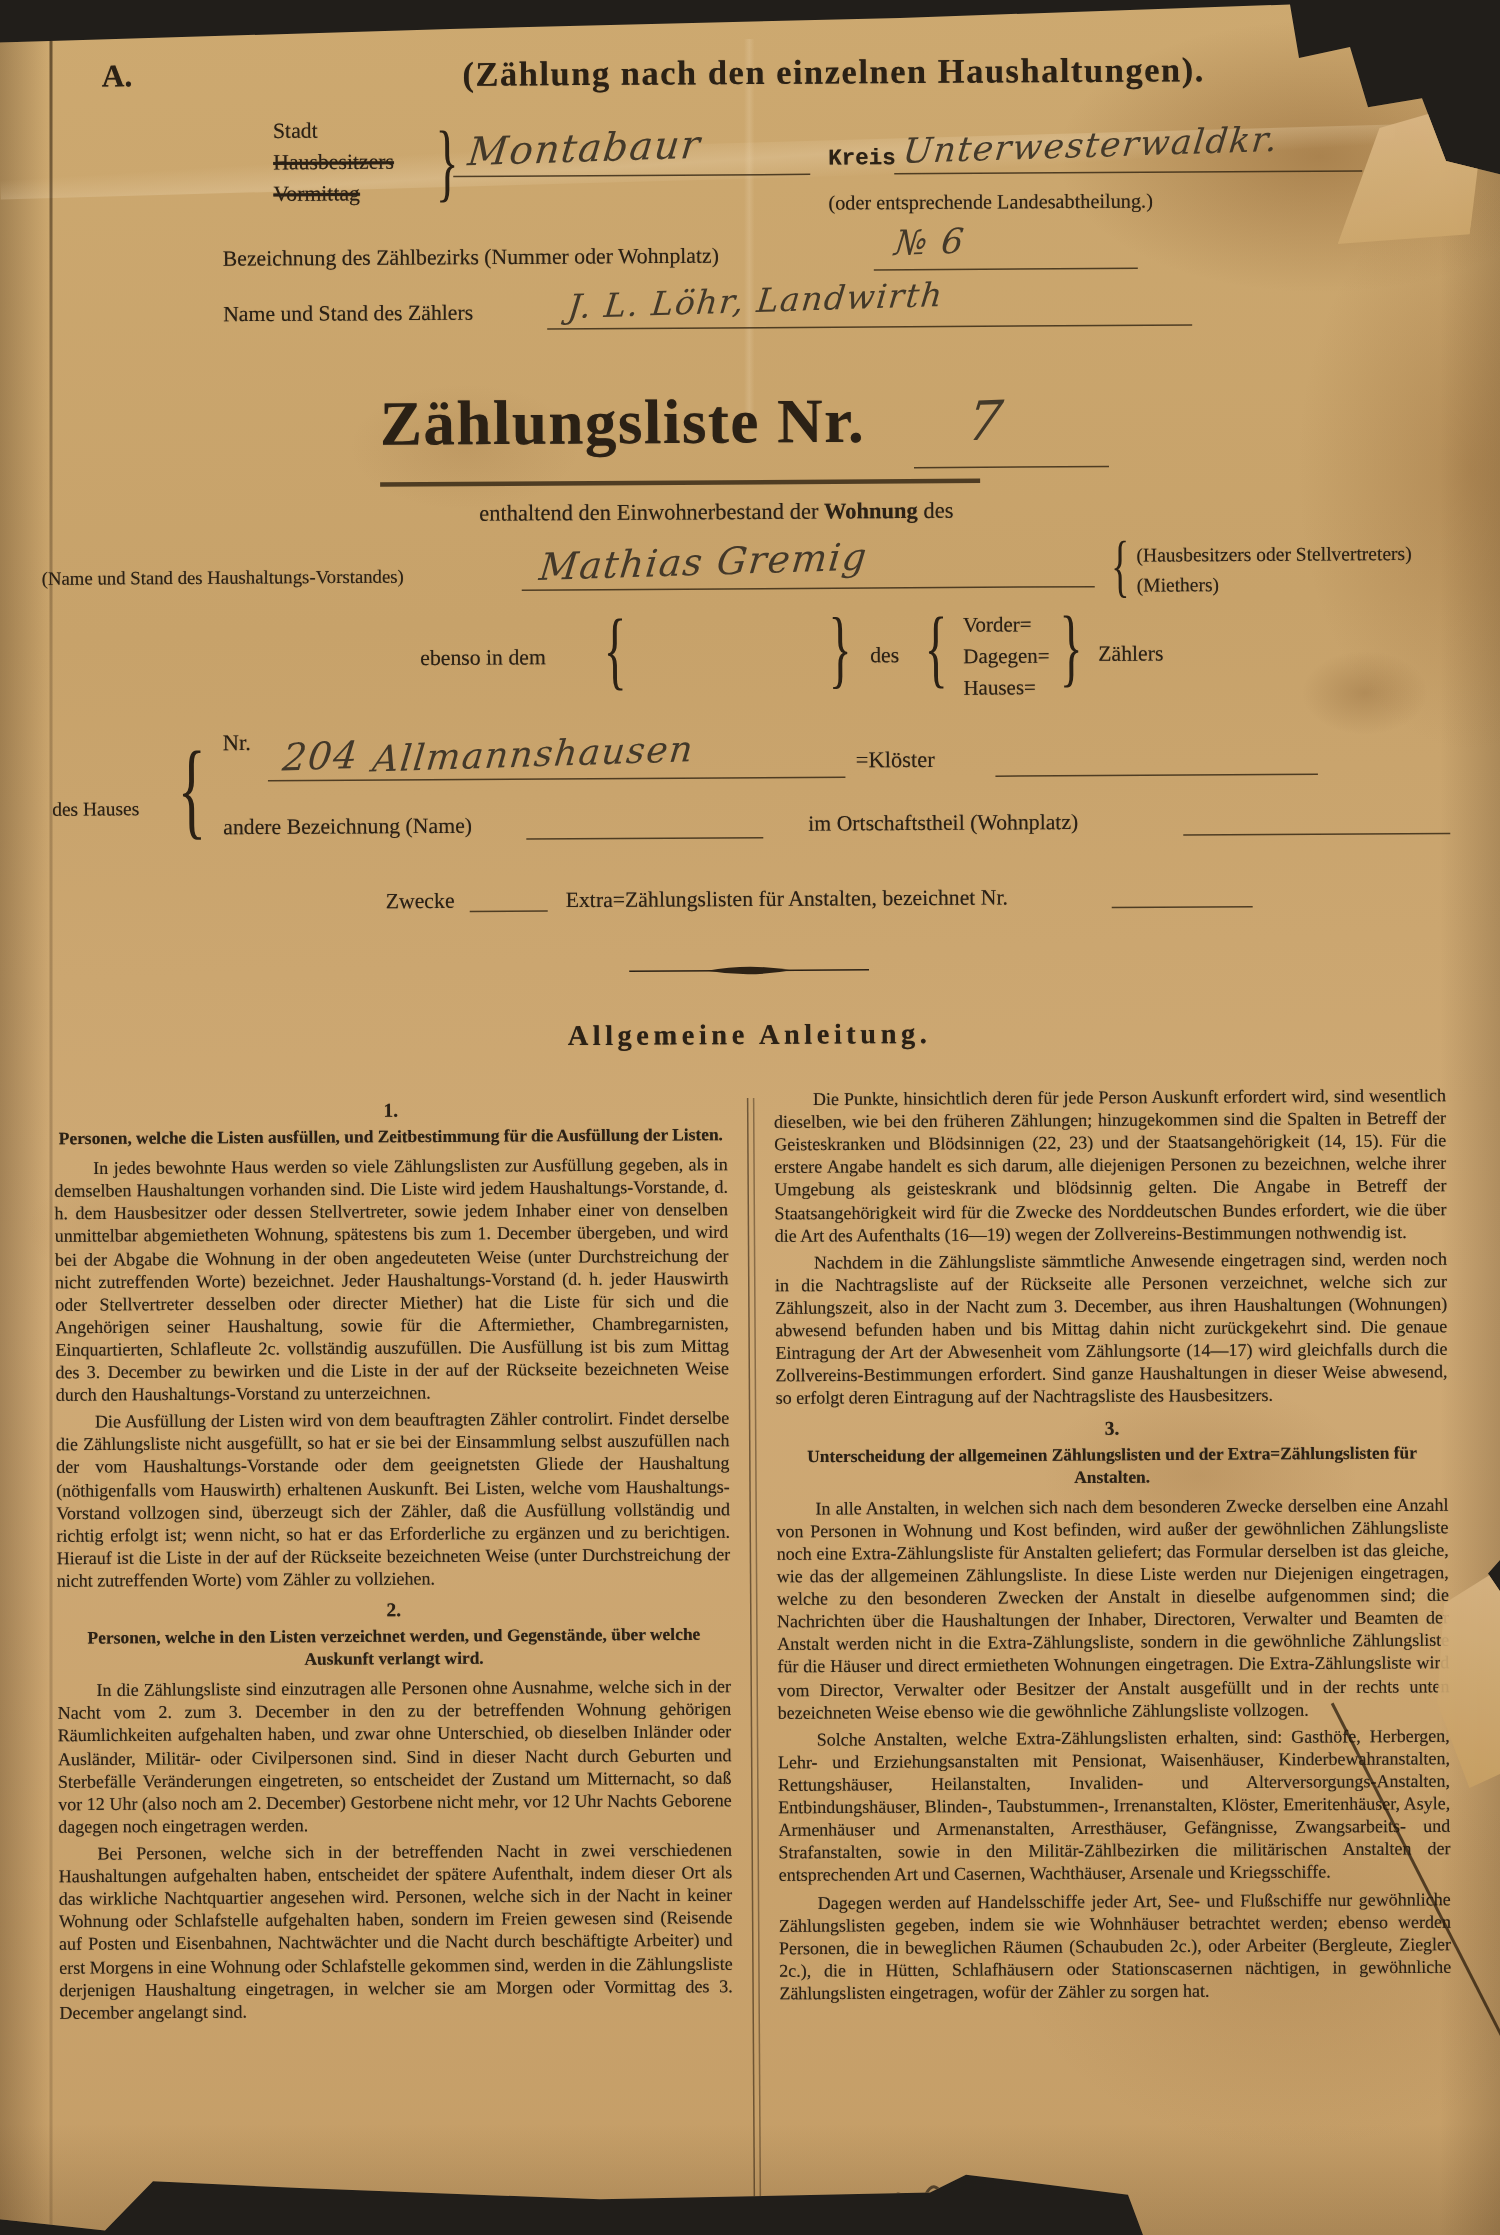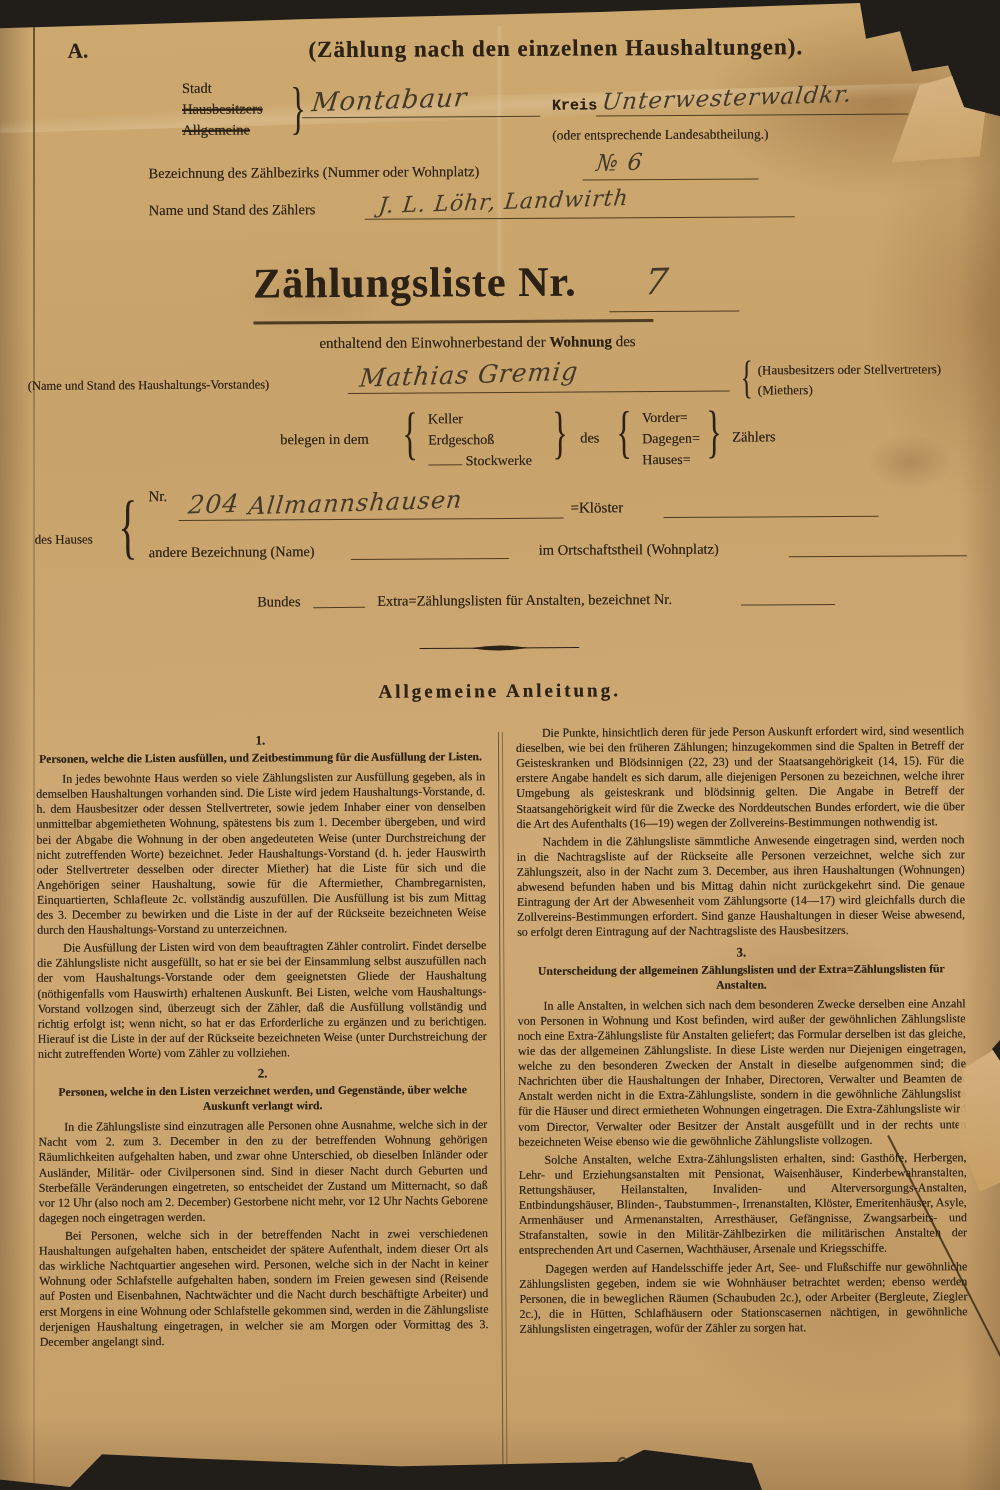--- a/index.html
+++ b/index.html
@@ -92,21 +92,21 @@
 
     <div class="content">
 
       <div class="abs ink bold" style="left:72px;top:36px;font-size:21px;">A.</div>
 
       <div class="abs ink fraktur-big" style="left:160px;top:36px;width:800px;text-align:center;font-size:23px;">(Zählung nach den einzelnen Haushaltungen).</div>
 
       <div class="abs ink" style="left:186px;top:76px;font-size:14.5px;line-height:21px;">
         <div>Stadt</div>
         <div class="struck">Hausbesitzers</div>
-        <div class="struck">Allgemeine</div>
+        <div class="struck">Vormittag</div>
       </div>
       <div class="abs" style="left:288px;top:78px;">
         <span class="brace">}</span>
       </div>
       <span class="abs blank" style="left:306px;top:80px;width:238px;height:36px;"></span>
       <span class="abs hand" style="left:316px;top:84px;font-size:26px;">Montabaur</span>
 
       <div class="abs ink bold" style="left:556px;top:98px;font-size:15px;font-family:Liberation Mono, monospace;">Kreis</div>
       <span class="abs blank" style="left:600px;top:80px;width:312px;height:36px;"></span>
       <span class="abs hand" style="left:606px;top:86px;font-size:23px;">Unterwesterwaldkr.</span>
@@ -135,30 +135,22 @@
       <span class="abs blank" style="left:350px;top:358px;width:382px;height:34px;"></span>
       <span class="abs hand" style="left:362px;top:360px;font-size:25px;">Mathias Gremig</span>
       <div class="abs" style="left:738px;top:356px;">
         <span class="brace" style="font-size:46px;">{</span>
       </div>
       <div class="abs ink" style="left:760px;top:362px;font-size:13px;line-height:20px;">
         <div>(Hausbesitzers oder Stellvertreters)</div>
         <div>(Miethers)</div>
       </div>
 
-      <div class="abs ink" style="left:282px;top:430px;font-size:14.5px;">belegen in dem</div>
+      <div class="abs ink" style="left:282px;top:430px;font-size:14.5px;">ebenso in dem</div>
       <div class="abs" style="left:398px;top:404px;"><span class="brace">{</span></div>
-      <div class="abs ink" style="left:430px;top:408px;font-size:14px;line-height:21px;">
-        <div>Keller</div>
-        <div>Erdgeschoß</div>
-        <div>
-          <span class="blank" style="width:34px;height:12px;"></span>
-          <span>Stockwerke</span>
-        </div>
-      </div>
       <div class="abs" style="left:548px;top:404px;"><span class="brace">}</span></div>
       <div class="abs ink" style="left:582px;top:430px;font-size:14.5px;">des</div>
       <div class="abs" style="left:612px;top:404px;"><span class="brace">{</span></div>
       <div class="abs ink" style="left:644px;top:408px;font-size:14px;line-height:21px;">
         <div>Vorder=</div>
         <div>Dagegen=</div>
         <div>Hauses=</div>
       </div>
       <div class="abs" style="left:702px;top:404px;"><span class="brace">}</span></div>
       <div class="abs ink" style="left:734px;top:430px;font-size:14.5px;">Zählers</div>
@@ -172,21 +164,21 @@
       <span class="abs hand" style="left:190px;top:488px;font-size:25px;">204</span>
       <span class="abs hand" style="left:250px;top:488px;font-size:24px;">Allmannshausen</span>
       <div class="abs ink" style="left:572px;top:500px;font-size:15px;">=Klöster</div>
       <span class="abs blank" style="left:665px;top:486px;width:215px;height:32px;"></span>
 
       <div class="abs ink" style="left:150px;top:542px;font-size:14.5px;">andere Bezeichnung (Name)</div>
       <span class="abs blank" style="left:352px;top:530px;width:158px;height:28px;"></span>
       <div class="abs ink" style="left:540px;top:542px;font-size:14.5px;">im Ortschaftstheil (Wohnplatz)</div>
       <span class="abs blank" style="left:790px;top:530px;width:178px;height:28px;"></span>
 
-      <div class="abs ink" style="left:258px;top:592px;font-size:14.5px;">Bundes</div>
+      <div class="abs ink" style="left:258px;top:592px;font-size:14.5px;">Zwecke</div>
       <span class="abs blank" style="left:314px;top:584px;width:52px;height:22px;"></span>
       <div class="abs ink" style="left:378px;top:592px;font-size:14.5px;">Extra=Zählungslisten für Anstalten, bezeichnet Nr.</div>
       <span class="abs blank" style="left:742px;top:584px;width:94px;height:22px;"></span>
 
       <div class="divider-orn">
         <svg width="160" height="12" viewBox="0 0 160 12">
           <line x1="0" y1="6" x2="160" y2="6" stroke="#2b2115" stroke-width="1"></line>
           <path d="M52,6 Q80,1 108,6 Q80,11 52,6 Z" fill="#2b2115"></path>
         </svg>
       </div>

